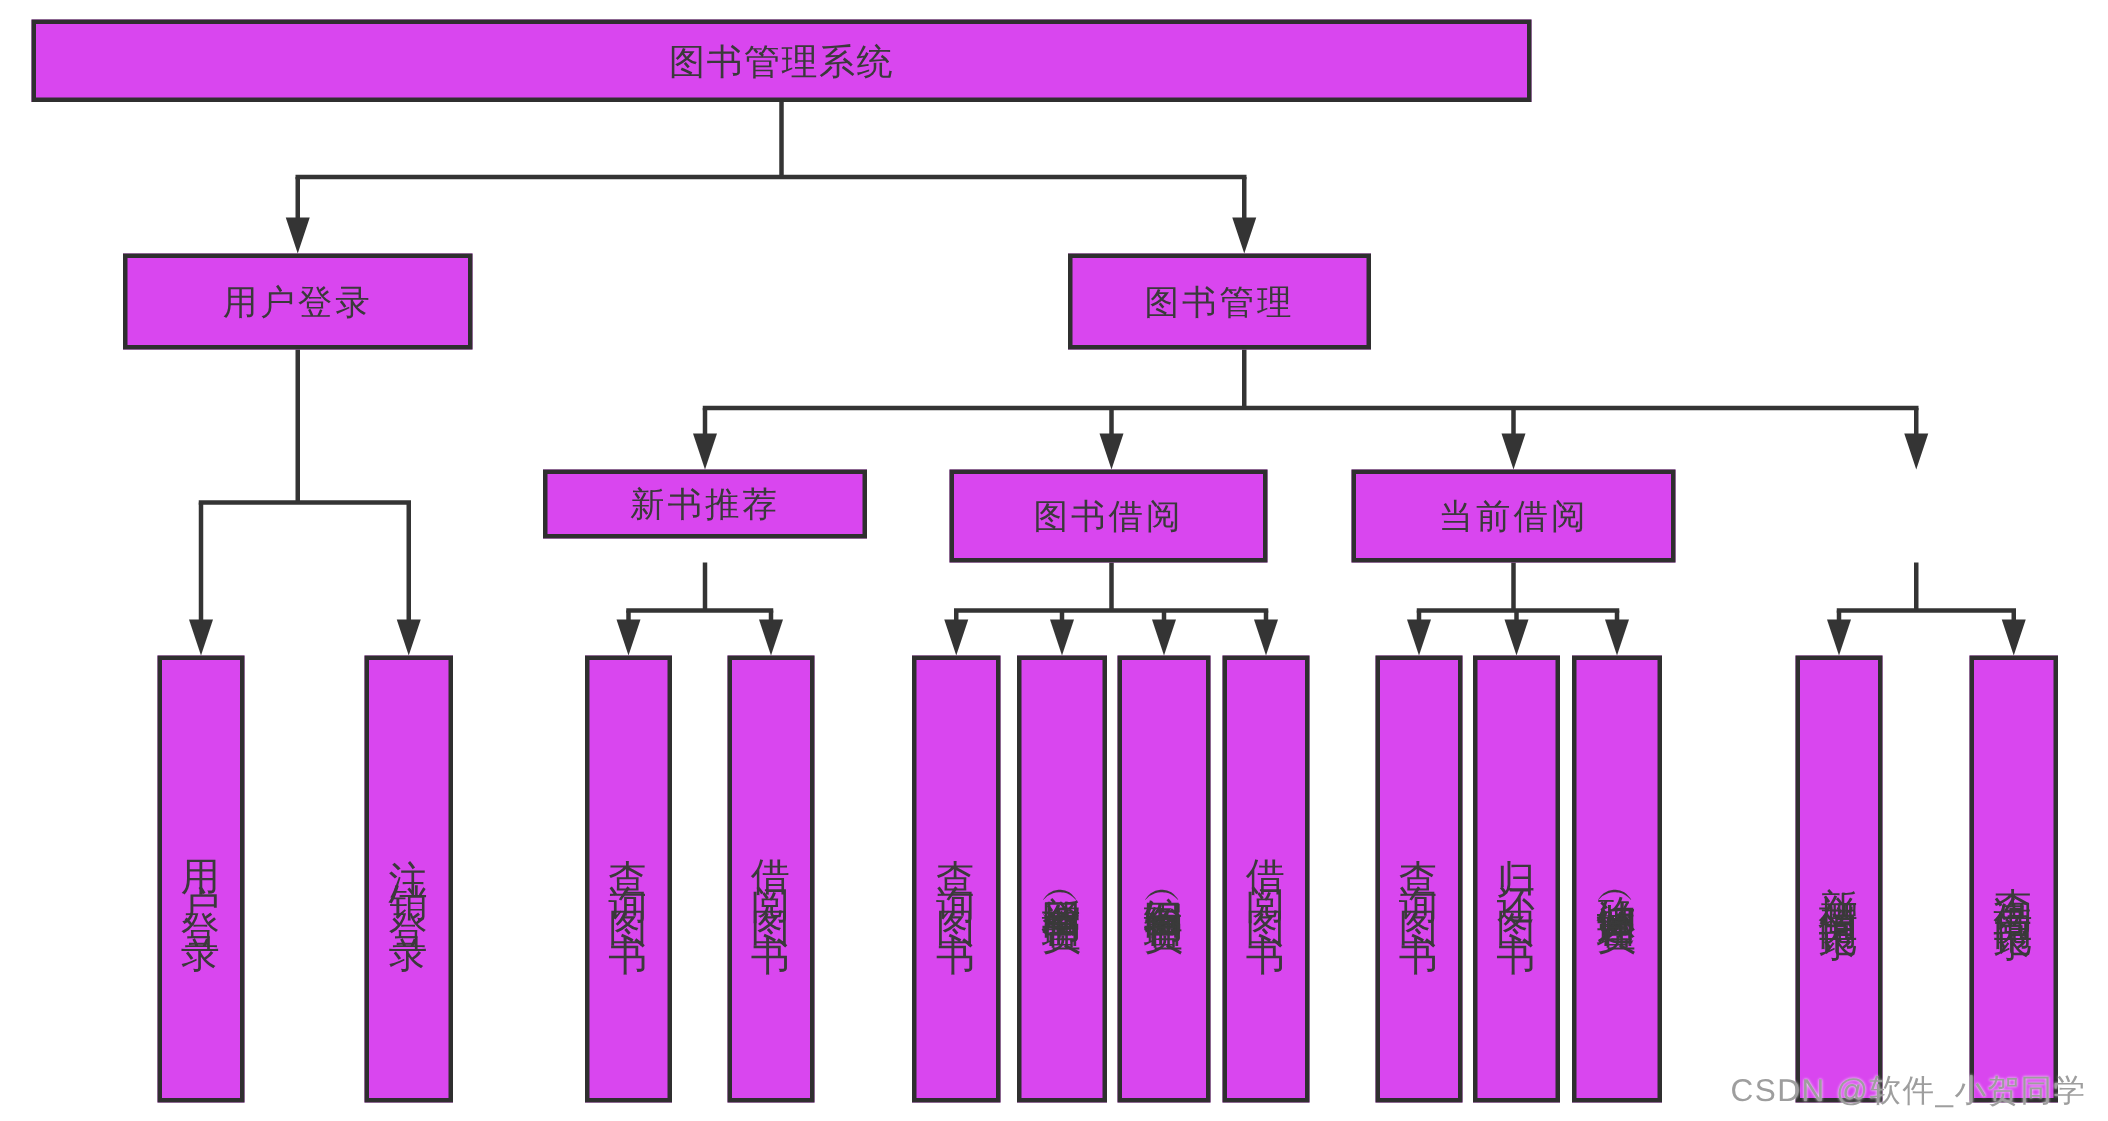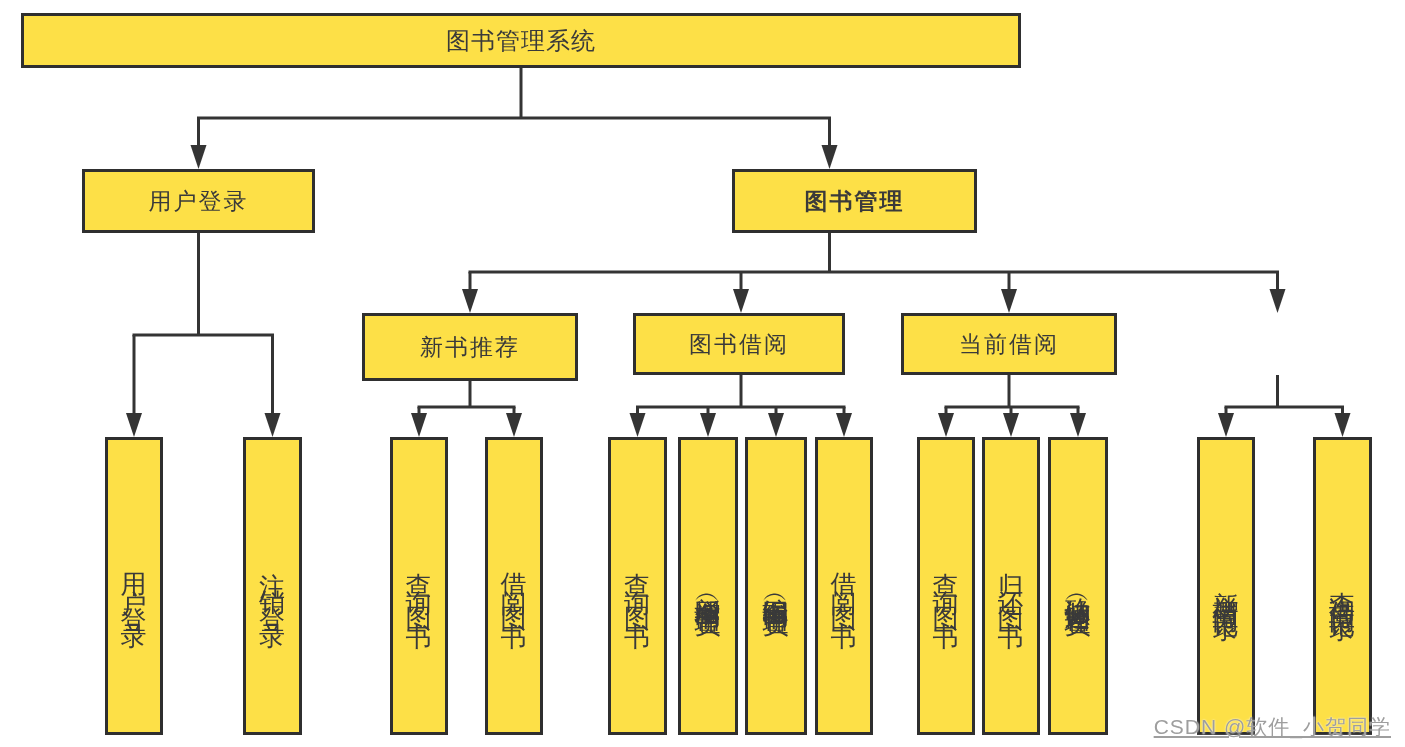--- a/index.html
+++ b/index.html
@@ -4,21 +4,21 @@
 <style>
   html,body{margin:0;padding:0;}
   body{
     width:1405px;height:747px;position:relative;overflow:hidden;
     background:#ffffff;
     font-family:"Liberation Sans","DejaVu Sans",sans-serif;
   }
   #canvas{position:absolute;left:0;top:0;width:1405px;height:747px;}
   #wires{position:absolute;left:0;top:0;z-index:1;}
   .node{
-    position:absolute;z-index:2;background:#fde047;
+    position:absolute;z-index:2;background:#d946ef;
     border:3px solid #2f2f2f;box-sizing:border-box;
     display:flex;align-items:center;justify-content:center;
     color:#3a3a3a;
   }
   .node.h .lbl{
     font-size:23px;letter-spacing:2px;white-space:nowrap;
   }
   .node.root .lbl{font-size:24px;letter-spacing:1px;}
   .node.v .lbl{
     writing-mode:vertical-rl;
@@ -81,31 +81,31 @@
       <polygon points="1003,413 1019,413 1011,437" fill="#343434"></polygon>
       <line x1="1078" y1="407" x2="1078" y2="417" stroke="#343434" stroke-width="3"></line>
       <polygon points="1070,413 1086,413 1078,437" fill="#343434"></polygon>
       <line x1="1277.5" y1="375" x2="1277.5" y2="407" stroke="#343434" stroke-width="3"></line>
       <line x1="1224.5" y1="407" x2="1344" y2="407" stroke="#343434" stroke-width="3"></line>
       <line x1="1226" y1="407" x2="1226" y2="417" stroke="#343434" stroke-width="3"></line>
       <polygon points="1218,413 1234,413 1226,437" fill="#343434"></polygon>
       <line x1="1342.5" y1="407" x2="1342.5" y2="417" stroke="#343434" stroke-width="3"></line>
       <polygon points="1334.5,413 1350.5,413 1342.5,437" fill="#343434"></polygon>
     </svg>
-  <div class="watermark" style="color: rgb(158, 158, 158); text-decoration: underline;">CSDN @软件_小贺同学</div>
+  <div class="watermark" style="color: rgb(158, 158, 158);">CSDN @软件_小贺同学</div>
 <div class="node h root" style="left: 21px; top: 13px; width: 1000px; height: 55px;">
       <span class="lbl">图书管理系统</span>
     </div>
     <div class="node h" style="left: 82px; top: 169px; width: 233px; height: 64px;">
       <span class="lbl">用户登录</span>
     </div>
-    <div class="node h" style="left: 732px; top: 169px; width: 245px; height: 64px; font-weight: bold;">
+    <div class="node h" style="left: 712px; top: 169px; width: 202px; height: 64px;">
       <span class="lbl">图书管理</span>
     </div>
-    <div class="node h" style="left: 362px; top: 313px; width: 216px; height: 68px;">
+    <div class="node h" style="left: 362px; top: 313px; width: 216px; height: 46px;">
       <span class="lbl">新书推荐</span>
     </div>
     <div class="node h" style="left: 633px; top: 313px; width: 212px; height: 62px;">
       <span class="lbl">图书借阅</span>
     </div>
     <div class="node h" style="left: 901px; top: 313px; width: 216px; height: 62px;">
       <span class="lbl">当前借阅</span>
     </div>
     <div class="node v" style="left: 105px; top: 437px; width: 58px; height: 298px;">
       <span class="lbl" style="letter-spacing: 17px;">用户登录</span>

